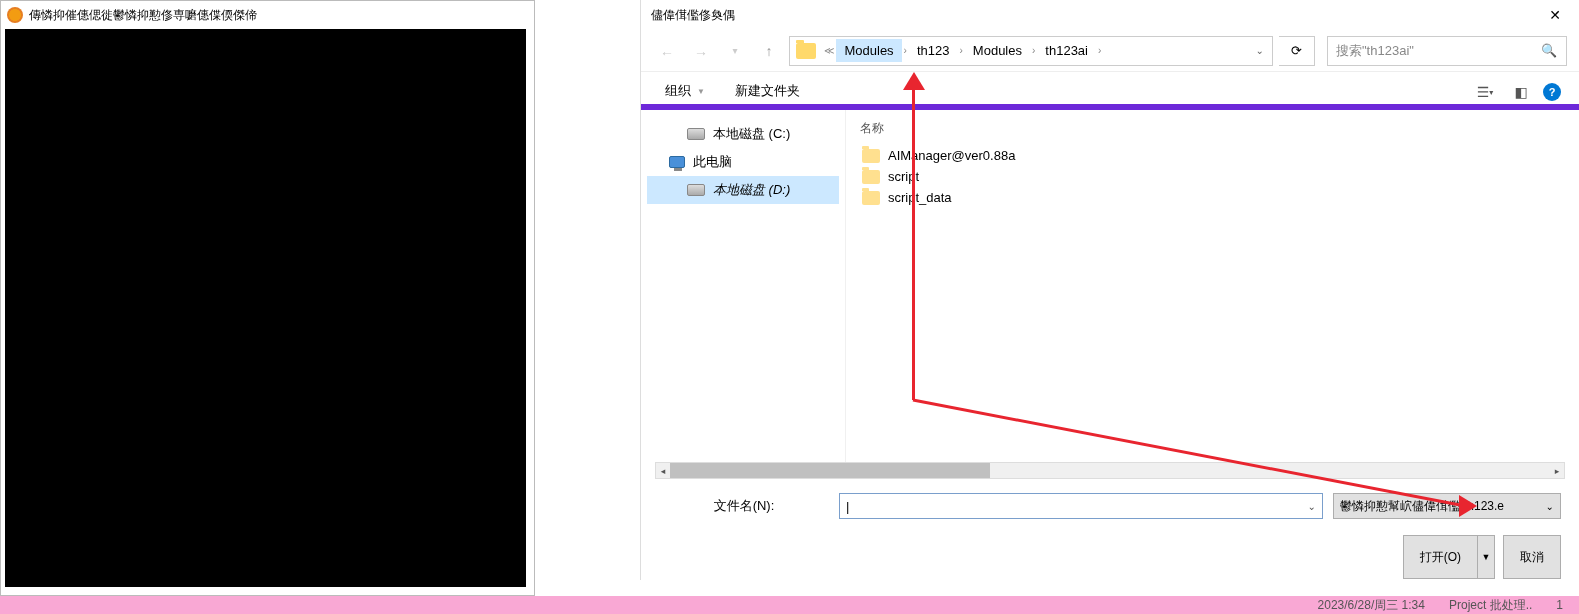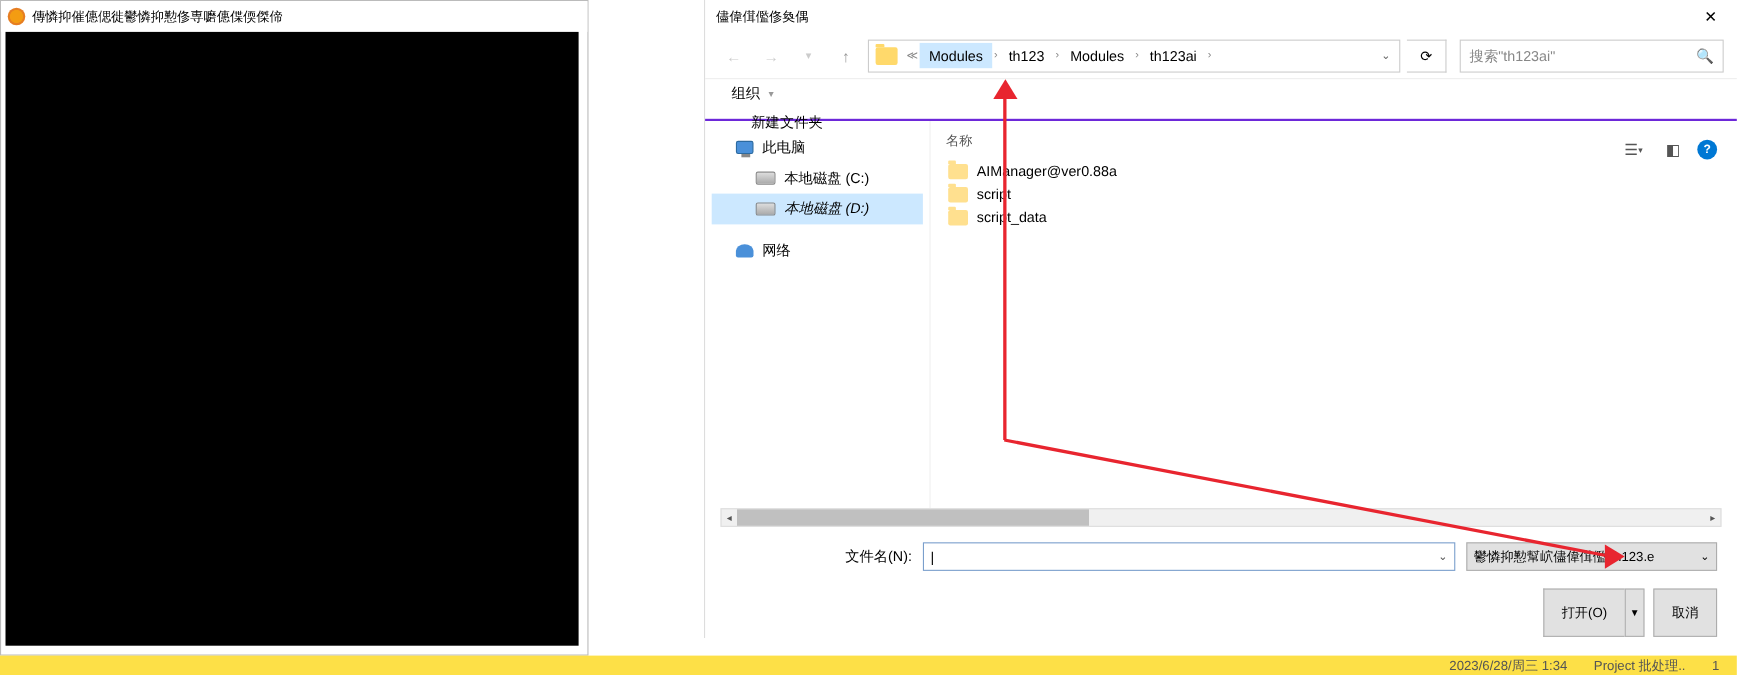--- a/index.html
+++ b/index.html
@@ -21,21 +21,21 @@
 .folder-ico { width: 20px; height: 16px; background: #ffd96b; border-radius: 2px; margin: 0 6px 0 2px; position: relative; }
 .folder-ico::before { content: ""; position: absolute; top: -3px; left: 0; width: 8px; height: 3px; background: #ffd96b; border-radius: 1px 1px 0 0; }
 .crumb-sep { color: #888; padding: 0 2px; font-size: 10px; }
 .crumb { padding: 4px 8px; cursor: pointer; }
 .crumb.hl { background: #cce8ff; }
 .crumb-drop { margin-left: auto; padding: 0 8px; color: #666; font-size: 10px; }
 .refresh-box { width: 36px; height: 30px; border: 1px solid #ccc; border-left: none; display: flex; align-items: center; justify-content: center; font-size: 13px; }
 .search-box { width: 240px; height: 30px; border: 1px solid #ccc; margin-left: 6px; display: flex; align-items: center; padding: 0 8px; font-size: 13px; color: #888; }
 .search-box .mag { margin-left: auto; color: #555; }
 
-.toolbar { height: 38px; display: flex; align-items: flex-start; padding: 0 18px; font-size: 13px; border-bottom: 2px solid #6d28d9; flex-direction: column; }
+.toolbar { height: 38px; display: flex; align-items: flex-end; padding: 0 18px; font-size: 13px; border-bottom: 6px solid #6d28d9; }
 .tool-item { padding: 4px 6px; cursor: pointer; display: flex; align-items: center; gap: 4px; }
 .tool-sep { color: #999; font-size: 8px; margin-left: 2px; }
 .toolbar .right { margin-left: auto; display: flex; align-items: center; gap: 8px; }
 .view-btn { width: 28px; height: 24px; display: flex; align-items: center; justify-content: center; cursor: pointer; font-size: 14px; color: #555; }
 .help-ico { width: 18px; height: 18px; border-radius: 50%; background: #0078d4; color: #fff; display: flex; align-items: center; justify-content: center; font-size: 11px; font-weight: bold; }
 
 .body-row { display: flex; height: 352px; }
 .tree { width: 205px; padding: 10px 6px; font-size: 13px; border-right: 1px solid #f0f0f0; }
 .tree-item { display: flex; align-items: center; gap: 8px; padding: 5px 4px 5px 22px; cursor: pointer; }
 .tree-item.sel { background: #cce8ff; font-style: italic; }
@@ -49,37 +49,37 @@
 .col-head { color: #555; font-size: 12px; padding-bottom: 8px; }
 .file-item { display: flex; align-items: center; gap: 8px; padding: 3px 2px; cursor: pointer; }
 .fico { width: 18px; height: 14px; background: #ffe08f; border-radius: 2px; position: relative; }
 .fico::before { content: ""; position: absolute; top: -3px; left: 0; width: 7px; height: 3px; background: #ffe08f; border-radius: 1px 1px 0 0; }
 
 .hscroll { height: 17px; margin: 0 14px; background: #f0f0f0; border: 1px solid #ddd; position: relative; }
 .hscroll-thumb { position: absolute; left: 14px; top: 0; bottom: 0; width: 320px; background: #c0c0c0; }
 .hscroll-arrow { position: absolute; top: 0; bottom: 0; width: 14px; display: flex; align-items: center; justify-content: center; font-size: 9px; color: #555; }
 
 .fn-row { display: flex; align-items: center; gap: 10px; padding: 14px 18px 6px 18px; font-size: 13px; }
-.fn-label { text-align: right; width: 170px; }
+.fn-label { text-align: center; width: 170px; }
 .fn-input { flex: 1; height: 26px; border: 1px solid #7a9fcc; padding: 0 6px; display: flex; align-items: center; justify-content: space-between; }
 .fn-caret { position: relative; }
 .ft-select { width: 228px; height: 26px; border: 1px solid #adadad; background: #e1e1e1; padding: 0 6px; display: flex; align-items: center; justify-content: space-between; font-size: 12px; cursor: pointer; }
 
 .btn-row { display: flex; justify-content: flex-end; gap: 8px; padding: 10px 18px; }
 .btn { height: 44px; border: 1px solid #adadad; background: #e1e1e1; padding: 0 16px; font-size: 12px; cursor: pointer; display: flex; align-items: center; }
 .btn-split { display: flex; }
 .btn-split .main { border-right: none; }
 .btn-split .drop { width: 18px; padding: 0; justify-content: center; }
 
 .arrow-red { position: absolute; pointer-events: none; }
 .arrow1-line { left: 912px; top: 80px; width: 3px; height: 320px; background: #e8252f; }
 .arrow1-head { left: 903px; top: 72px; width: 0; height: 0; border-left: 11px solid transparent; border-right: 11px solid transparent; border-bottom: 18px solid #e8252f; }
 .arrow2-head { left: 1459px; top: 495px; width: 0; height: 0; border-top: 11px solid transparent; border-bottom: 11px solid transparent; border-left: 18px solid #e8252f; }
 
-.taskbar { position: absolute; left: 0; bottom: 0; right: 0; height: 18px; display: flex; align-items: center; justify-content: flex-end; gap: 24px; padding: 0 16px; font-size: 12px; color: #555; background: #fde047; }
+.taskbar { position: absolute; left: 0; bottom: 0; right: 0; height: 18px; display: flex; align-items: center; justify-content: flex-end; gap: 24px; padding: 0 16px; font-size: 12px; color: #555; background: #f9a8d4; }
 
 svg.diag { position: absolute; left: 0; top: 0; pointer-events: none; }
 </style>
 </head>
 <body>
 
 <div class="bg-window">
   <div class="bg-title">
     <div class="bg-icon"></div>
     <span>傳憐抑催僡偲徙鬱憐抑懃俢専嚰僡偞偄傑偙</span>
@@ -128,35 +128,31 @@
     </div>
     <div class="right">
       <div class="view-btn">☰<span style="font-size:8px;">▾</span></div>
       <div class="view-btn">◧</div>
       <div class="help-ico">?</div>
     </div>
   </div>
 
   <div class="body-row">
     <div class="tree">
+      <div class="tree-item indent">
+        <div class="ico-disk"></div>
+        <span>本地磁盘 (C:)</span>
+      </div>
       <div class="tree-item">
         <div class="ico-pc"></div>
         <span>此电脑</span>
       </div>
-      <div class="tree-item indent">
-        <div class="ico-disk"></div>
-        <span>本地磁盘 (C:)</span>
-      </div>
       <div class="tree-item indent sel">
         <div class="ico-disk"></div>
         <span>本地磁盘 (D:)</span>
-      </div>
-      <div class="tree-item" style="margin-top:10px;">
-        <div class="ico-net"></div>
-        <span>网络</span>
       </div>
     </div>
 
     <div class="files">
       <div class="col-head">名称</div>
       <div class="file-item">
         <div class="fico"></div>
         <span>AIManager@ver0.88a</span>
       </div>
       <div class="file-item">

